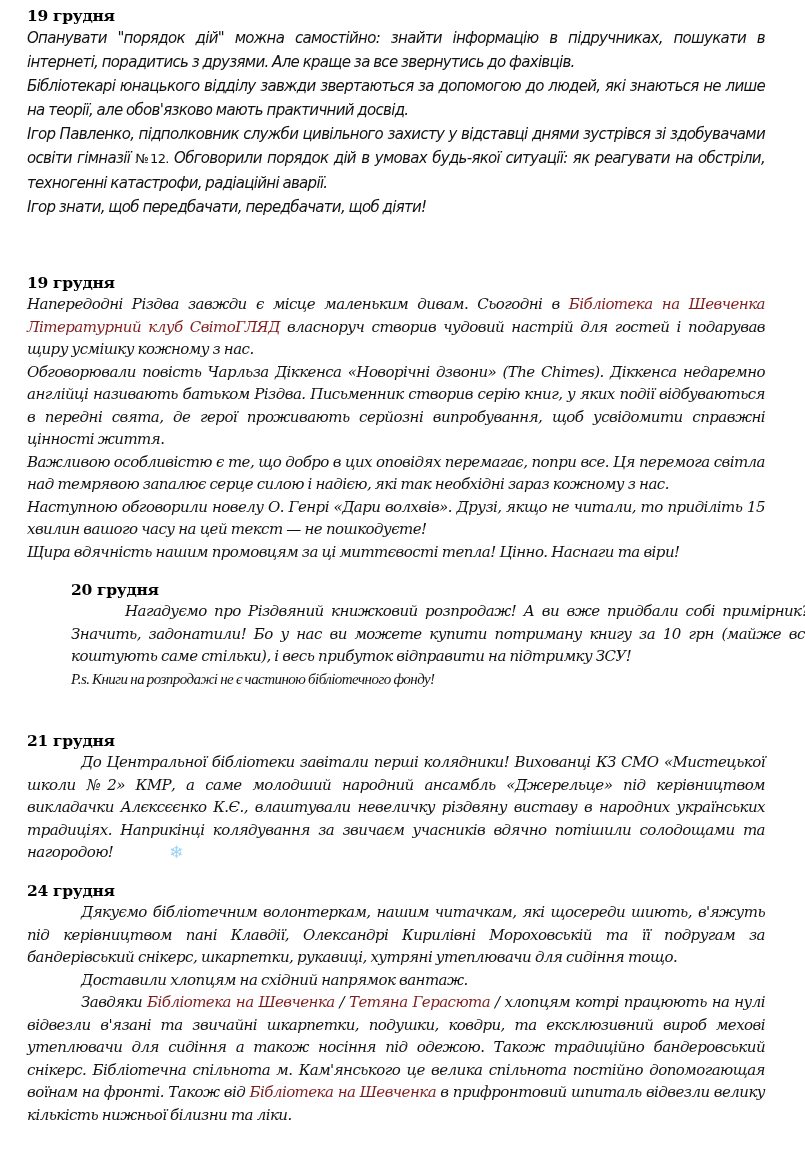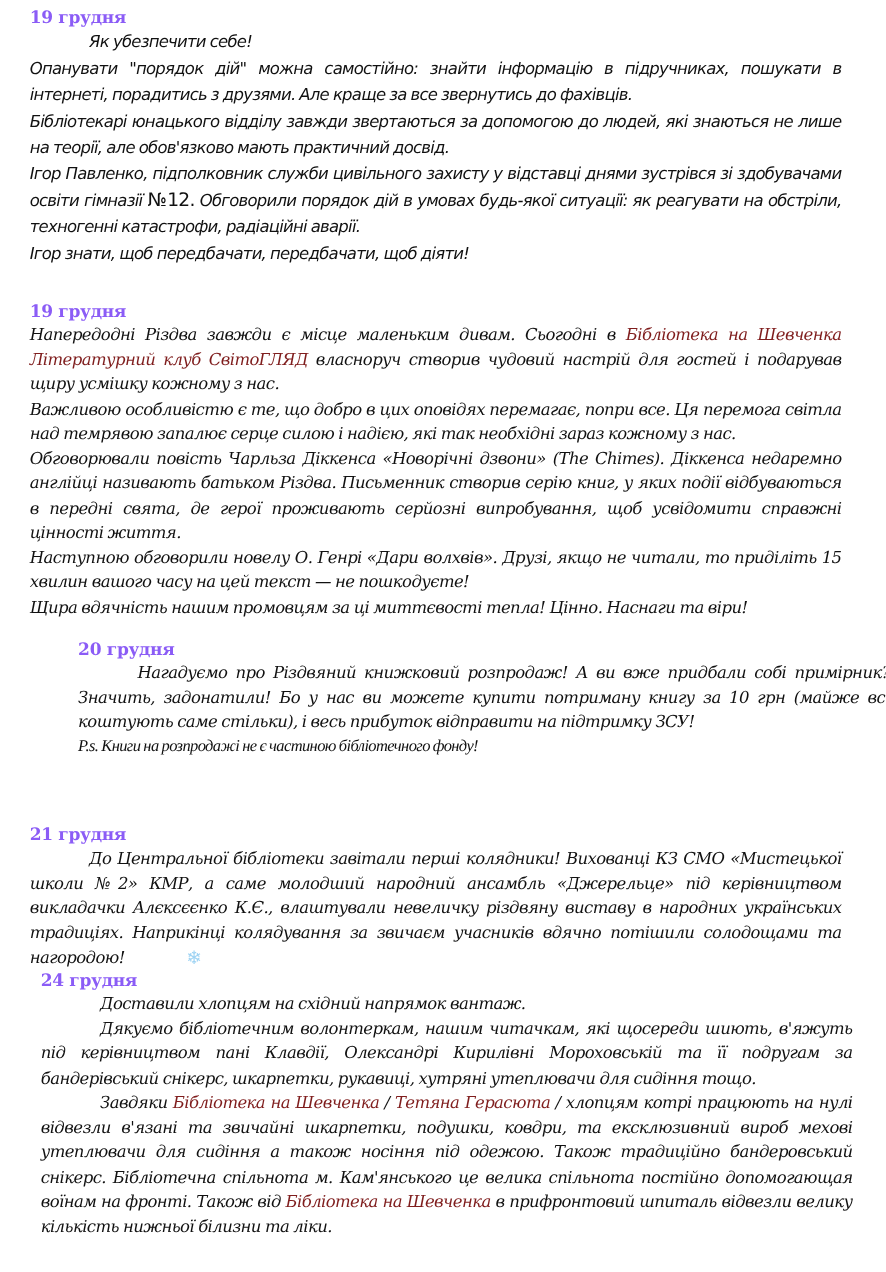--- a/index.html
+++ b/index.html
@@ -23,21 +23,21 @@
     .section {
       position: absolute;
       left: 0;
       width: 738px;
     }
     .date {
       font-family: "DejaVu Serif", serif;
       font-weight: bold;
       font-size: 15.5px;
       line-height: 20px;
-      color: #8b5cf6;
+      color: #000000;
       letter-spacing: -0.3px;
     }
     .p {
       font-family: "DejaVu Serif", serif;
       font-style: italic;
       font-size: 15px;
       color: #111111;
       text-align: justify;
       letter-spacing: -0.55px;
       word-spacing: -0.5px;
@@ -47,66 +47,65 @@
       font-family: "DejaVu Sans", sans-serif;
       letter-spacing: -0.7px;
     }
     .indent { text-indent: 54px; }
     .link {
       color: #7f1d1d;
       cursor: pointer;
     }
     .num {
       font-style: normal;
-      font-size: 17px;
+      font-size: 13px;
     }
     .snow {
       display: inline-block;
       color: #9ed3f3;
       font-style: normal;
       font-size: 17px;
       line-height: 1;
       vertical-align: -1px;
       margin-left: 2px;
     }
   </style>
 </head>
 <body>
 
 <div class="page">
 
   <div class="section sans" style="top:6px;">
     <div class="date">19 грудня</div>
-    <p class="p indent" style="line-height:24px;">Як убезпечити себе!</p>
     <p class="p" style="line-height:24px;">Опанувати "порядок дій" можна самостійно: знайти інформацію в підручниках, пошукати в інтернеті, порадитись з друзями. Але краще за все звернутись до фахівців.</p>
     <p class="p" style="line-height:24px;">Бібліотекарі юнацького відділу завжди звертаються за допомогою до людей, які знаються не лише на теорії, але обов'язково мають практичний досвід.</p>
     <p class="p" style="line-height:24px;"><span>Ігор Павленко, підполковник служби цивільного захисту у відставці днями зустрівся зі здобувачами освіти гімназії </span><span class="num">№12.</span><span> Обговорили порядок дій в умовах будь-якої ситуації: як реагувати на обстріли, техногенні катастрофи, радіаційні аварії.</span></p>
     <p class="p" style="line-height:24px;">Ігор знати, щоб передбачати, передбачати, щоб діяти!</p>
   </div>
 
   <div class="section" style="top:273px;">
     <div class="date">19 грудня</div>
     <p class="p" style="line-height:22.5px;"><span>Напередодні Різдва завжди є місце маленьким дивам. Сьогодні в </span><span class="link">Бібліотека на Шевченка</span><span> </span><span class="link">Літературний клуб СвітоГЛЯД</span><span> власноруч створив чудовий настрій для гостей і подарував щиру усмішку кожному з нас.</span></p>
+    <p class="p" style="line-height:22.5px;">Обговорювали повість Чарльза Діккенса «Новорічні дзвони» (The Chimes). Діккенса недаремно англійці називають батьком Різдва. Письменник створив серію книг, у яких події відбуваються в передні свята, де герої проживають серйозні випробування, щоб усвідомити справжні цінності життя.</p>
     <p class="p" style="line-height:22.5px;">Важливою особливістю є те, що добро в цих оповідях перемагає, попри все. Ця перемога світла над темрявою запалює серце силою і надією, які так необхідні зараз кожному з нас.</p>
-    <p class="p" style="line-height:22.5px;">Обговорювали повість Чарльза Діккенса «Новорічні дзвони» (The Chimes). Діккенса недаремно англійці називають батьком Різдва. Письменник створив серію книг, у яких події відбуваються в передні свята, де герої проживають серйозні випробування, щоб усвідомити справжні цінності життя.</p>
     <p class="p" style="line-height:22.5px;">Наступною обговорили новелу О. Генрі «Дари волхвів». Друзі, якщо не читали, то приділіть 15 хвилин вашого часу на цей текст — не пошкодуєте!</p>
     <p class="p" style="line-height:22.5px;">Щира вдячність нашим промовцям за ці миттєвості тепла! Цінно. Наснаги та віри!</p>
   </div>
 
   <div class="section" style="top:580px;margin-left:44px;">
     <div class="date">20 грудня</div>
     <p class="p indent" style="line-height:22.5px;">Нагадуємо про Різдвяний книжковий розпродаж! А ви вже придбали собі примірник? Значить, задонатили! Бо у нас ви можете купити потриману книгу за 10 грн (майже всі коштують саме стільки), і весь прибуток відправити на підтримку ЗСУ!</p>
     <p class="p" style="line-height:22.5px;font-family:Liberation Serif, serif;">P.s. Книги на розпродажі не є частиною бібліотечного фонду!</p>
   </div>
 
-  <div class="section" style="top:749px;">
+  <div class="section" style="top:731px;">
     <div class="date">21 грудня</div>
     <p class="p indent" style="line-height:22.5px;"><span>До Центральної бібліотеки завітали перші колядники! Вихованці КЗ СМО «Мистецької школи №2» КМР, а саме молодший народний ансамбль «Джерельце» під керівництвом викладачки Алєксєєнко К.Є., влаштували невеличку різдвяну виставу в народних українських традиціях. Наприкінці колядування за звичаєм учасників вдячно потішили солодощами та нагородою!</span><span class="snow">❄</span></p>
   </div>
 
-  <div class="section" style="top:881px;margin-left:10px;">
+  <div class="section" style="top:881px;">
     <div class="date">24 грудня</div>
+    <p class="p indent" style="line-height:22.5px;">Дякуємо бібліотечним волонтеркам, нашим читачкам, які щосереди шиють, в'яжуть під керівництвом пані Клавдії, Олександрі Кирилівні Мороховській та її подругам за бандерівський снікерс, шкарпетки, рукавиці, хутряні утеплювачи для сидіння тощо.</p>
     <p class="p indent" style="line-height:22.5px;">Доставили хлопцям на східний напрямок вантаж.</p>
-    <p class="p indent" style="line-height:22.5px;">Дякуємо бібліотечним волонтеркам, нашим читачкам, які щосереди шиють, в'яжуть під керівництвом пані Клавдії, Олександрі Кирилівні Мороховській та її подругам за бандерівський снікерс, шкарпетки, рукавиці, хутряні утеплювачи для сидіння тощо.</p>
     <p class="p indent" style="line-height:22.5px;"><span>Завдяки </span><span class="link">Бібліотека на Шевченка</span><span> / </span><span class="link">Тетяна Герасюта</span><span> / </span><span>хлопцям котрі працюють на нулі відвезли в'язані та звичайні шкарпетки, подушки, ковдри, та ексклюзивний вироб мехові утеплювачи для сидіння а також носіння під одежою. Також традиційно бандеровський снікерс. Бібліотечна спільнота м. Кам'янського це велика спільнота постійно допомогающая воїнам на фронті. Також від </span><span class="link">Бібліотека на Шевченка</span><span> в прифронтовий шпиталь відвезли велику кількість нижньої білизни та ліки.</span></p>
   </div>
 
 </div>
 
 </body></html>

